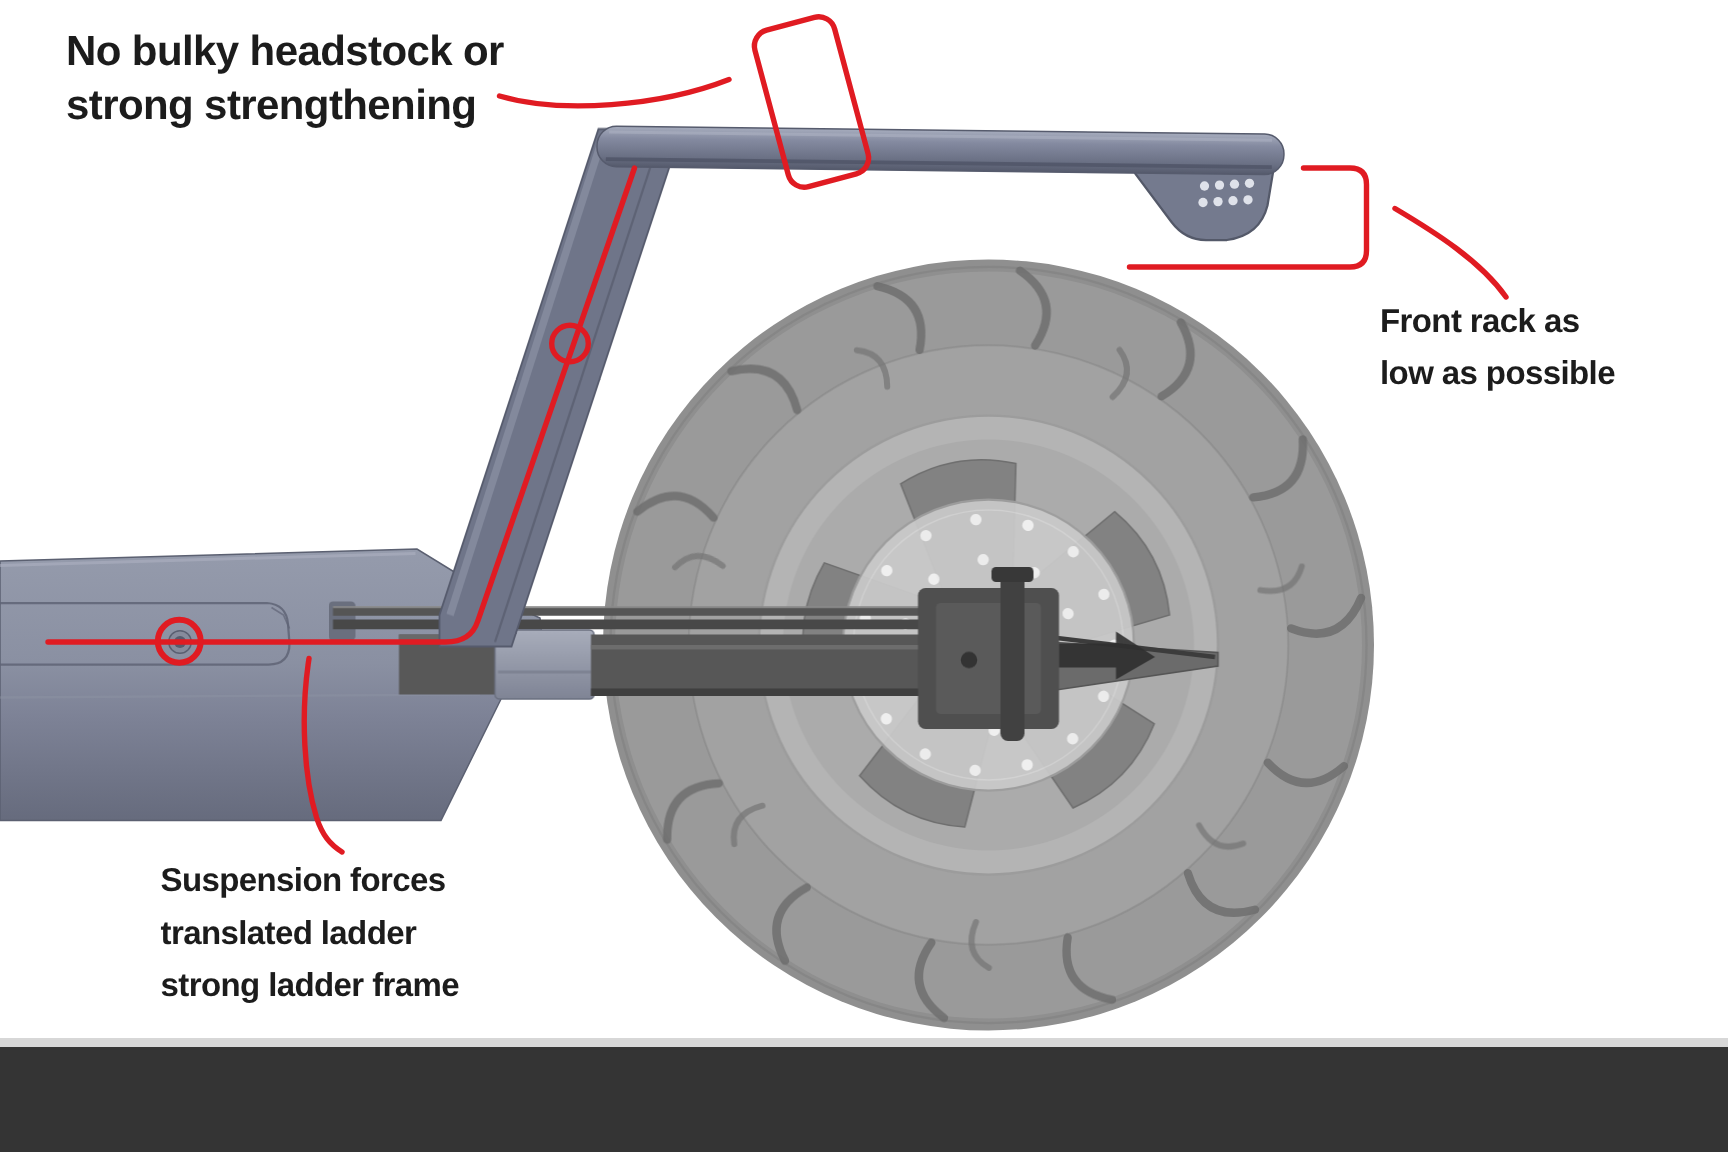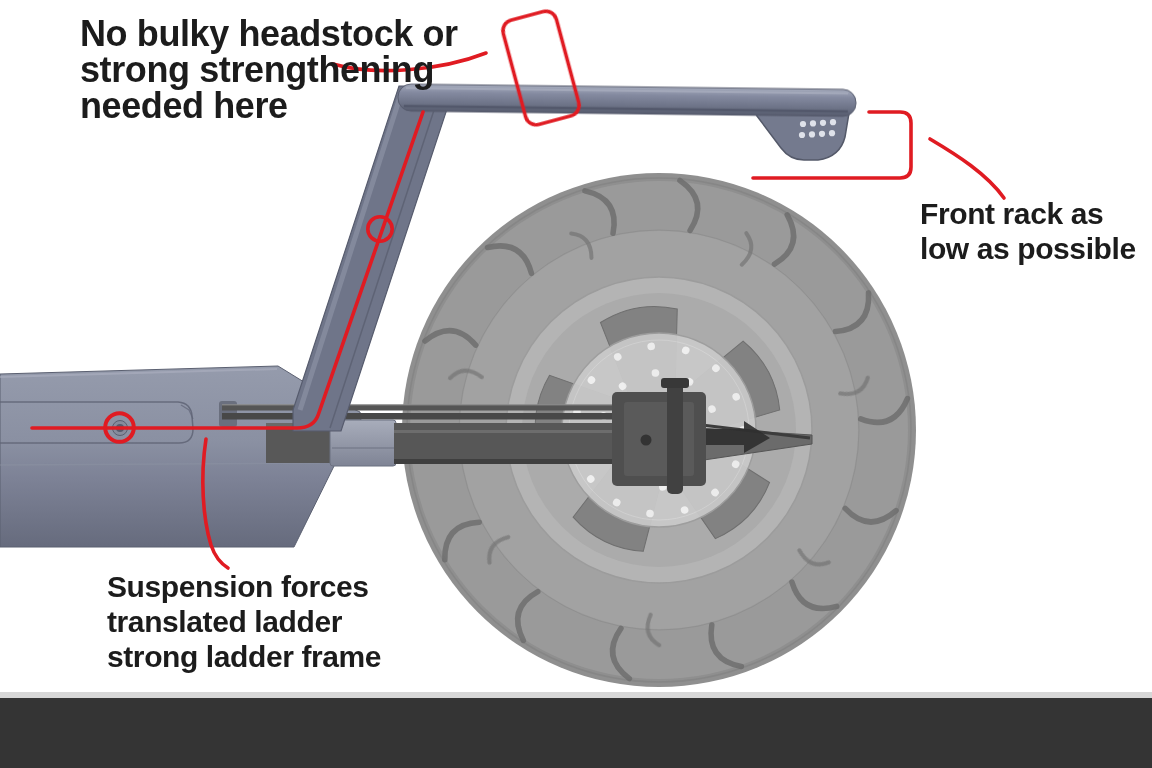--- a/index.html
+++ b/index.html
@@ -3,24 +3,24 @@
 <meta charset="utf-8">
 <style>
   html,body{margin:0;padding:0;background:#fff;}
   .stage{
     position:relative;width:1152px;height:768px;background:var(--background,#fff);
     overflow:hidden;font-family:"Liberation Sans",sans-serif;
   }
   .cad-svg{position:absolute;left:0;top:0;}
   .note{
     position:absolute;color:var(--text_black,#1c1c1c);
-    font-weight:700;font-size:30px;line-height:35px;letter-spacing:-0.4px;
+    font-weight:700;font-size:22px;line-height:35px;letter-spacing:-0.4px;
     white-space:nowrap;
   }
-  #note-headstock{left:44px;top:16px;font-size:36px;line-height:36px;margin-left:36px;}
+  #note-headstock{left:44px;top:16px;font-size:28px;line-height:36px;}
   #note-front-rack{left:920px;top:196px;}
   #note-suspension{left:107px;top:569px;}
   .separator{position:absolute;left:0;top:692px;width:1152px;height:6px;background:#d7d7d7;}
   .footer-bar{position:absolute;left:0;top:698px;width:1152px;height:70px;background:var(--footer_bar,#343434);}
   .red{stroke:var(--annotation_red,#e01b22);fill:none;stroke-width:3.6px;stroke-linecap:round;}
 </style>
 </head>
 <body>
 
 <div class="stage">
@@ -169,21 +169,20 @@
       <circle class="red" cx="119.5" cy="427.5" r="14.3" style="stroke-width:4px"></circle>
       <path class="red" d="M 869 112 L 900 112 Q 911 112 911 123 L 911 167 Q 911 178 900 178 L 753 178"></path>
       <path class="red" d="M 930 139 C 957 155 987 174 1004 198"></path>
       <path class="red" d="M 206 439 C 200 478 203 519 211 545 C 215 557 220 563 228 568"></path>
     </g>
   </svg>
 
   <div class="note" id="note-headstock">
     <div>No bulky headstock or</div>
     <div>strong strengthening</div>
-    <div>needed here</div>
   </div>
 
   <div class="note" id="note-front-rack">
     <div>Front rack as</div>
     <div>low as possible</div>
   </div>
 
   <div class="note" id="note-suspension">
     <div>Suspension forces</div>
     <div>translated ladder</div>

